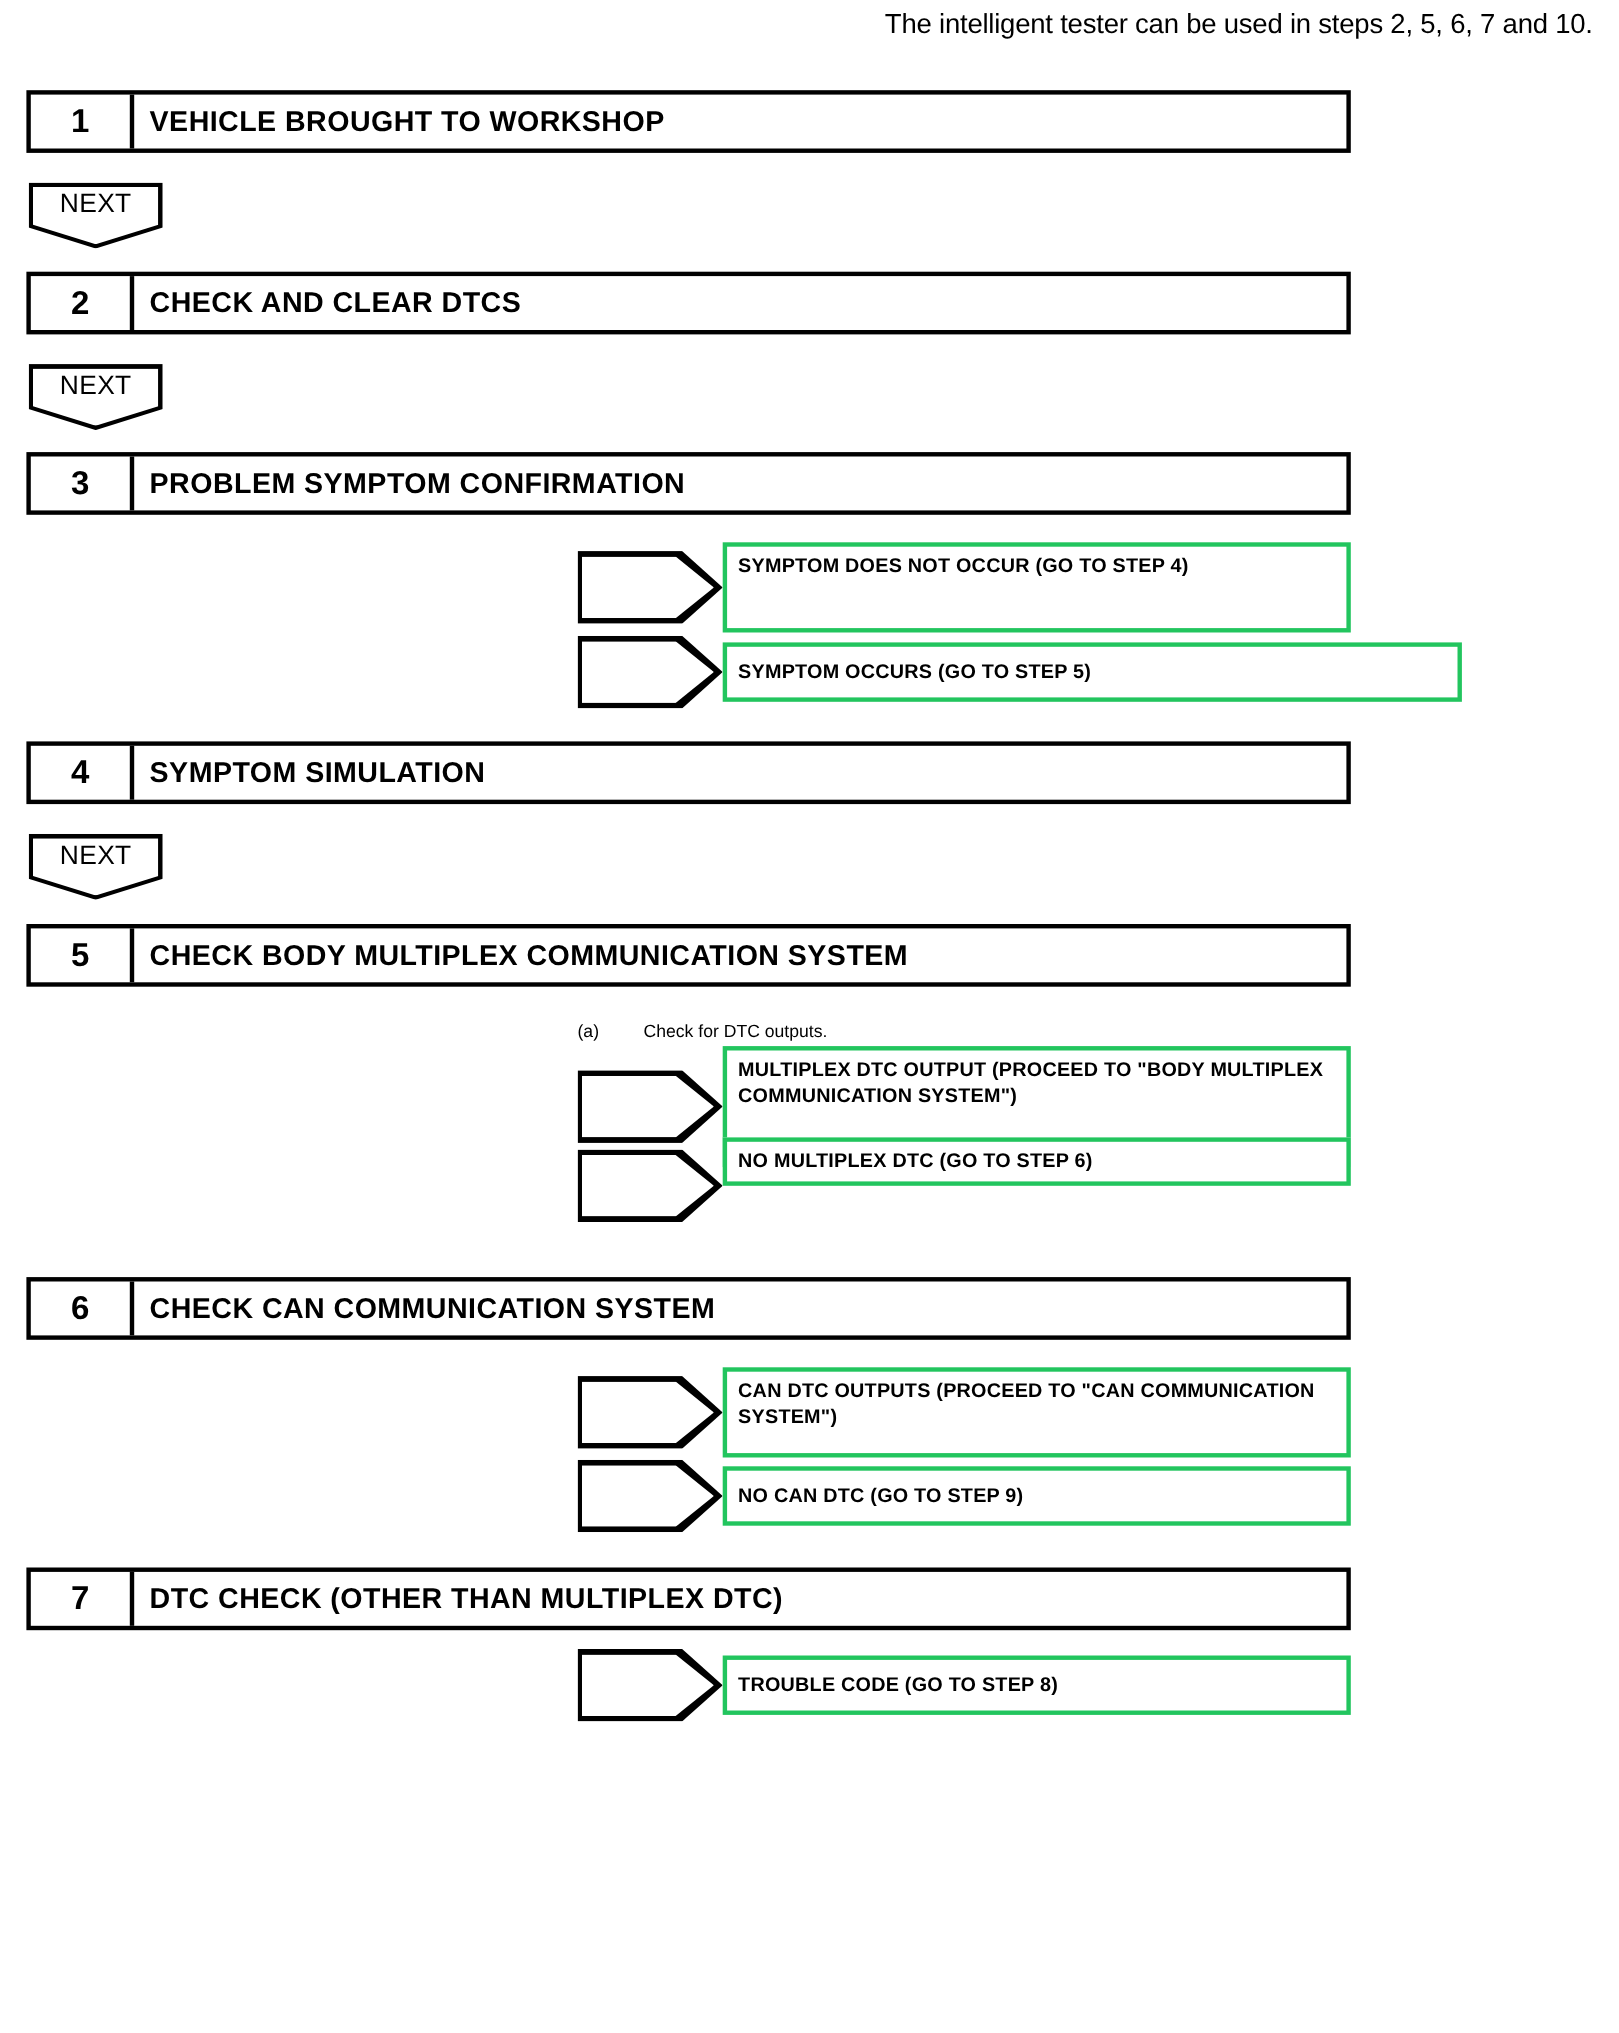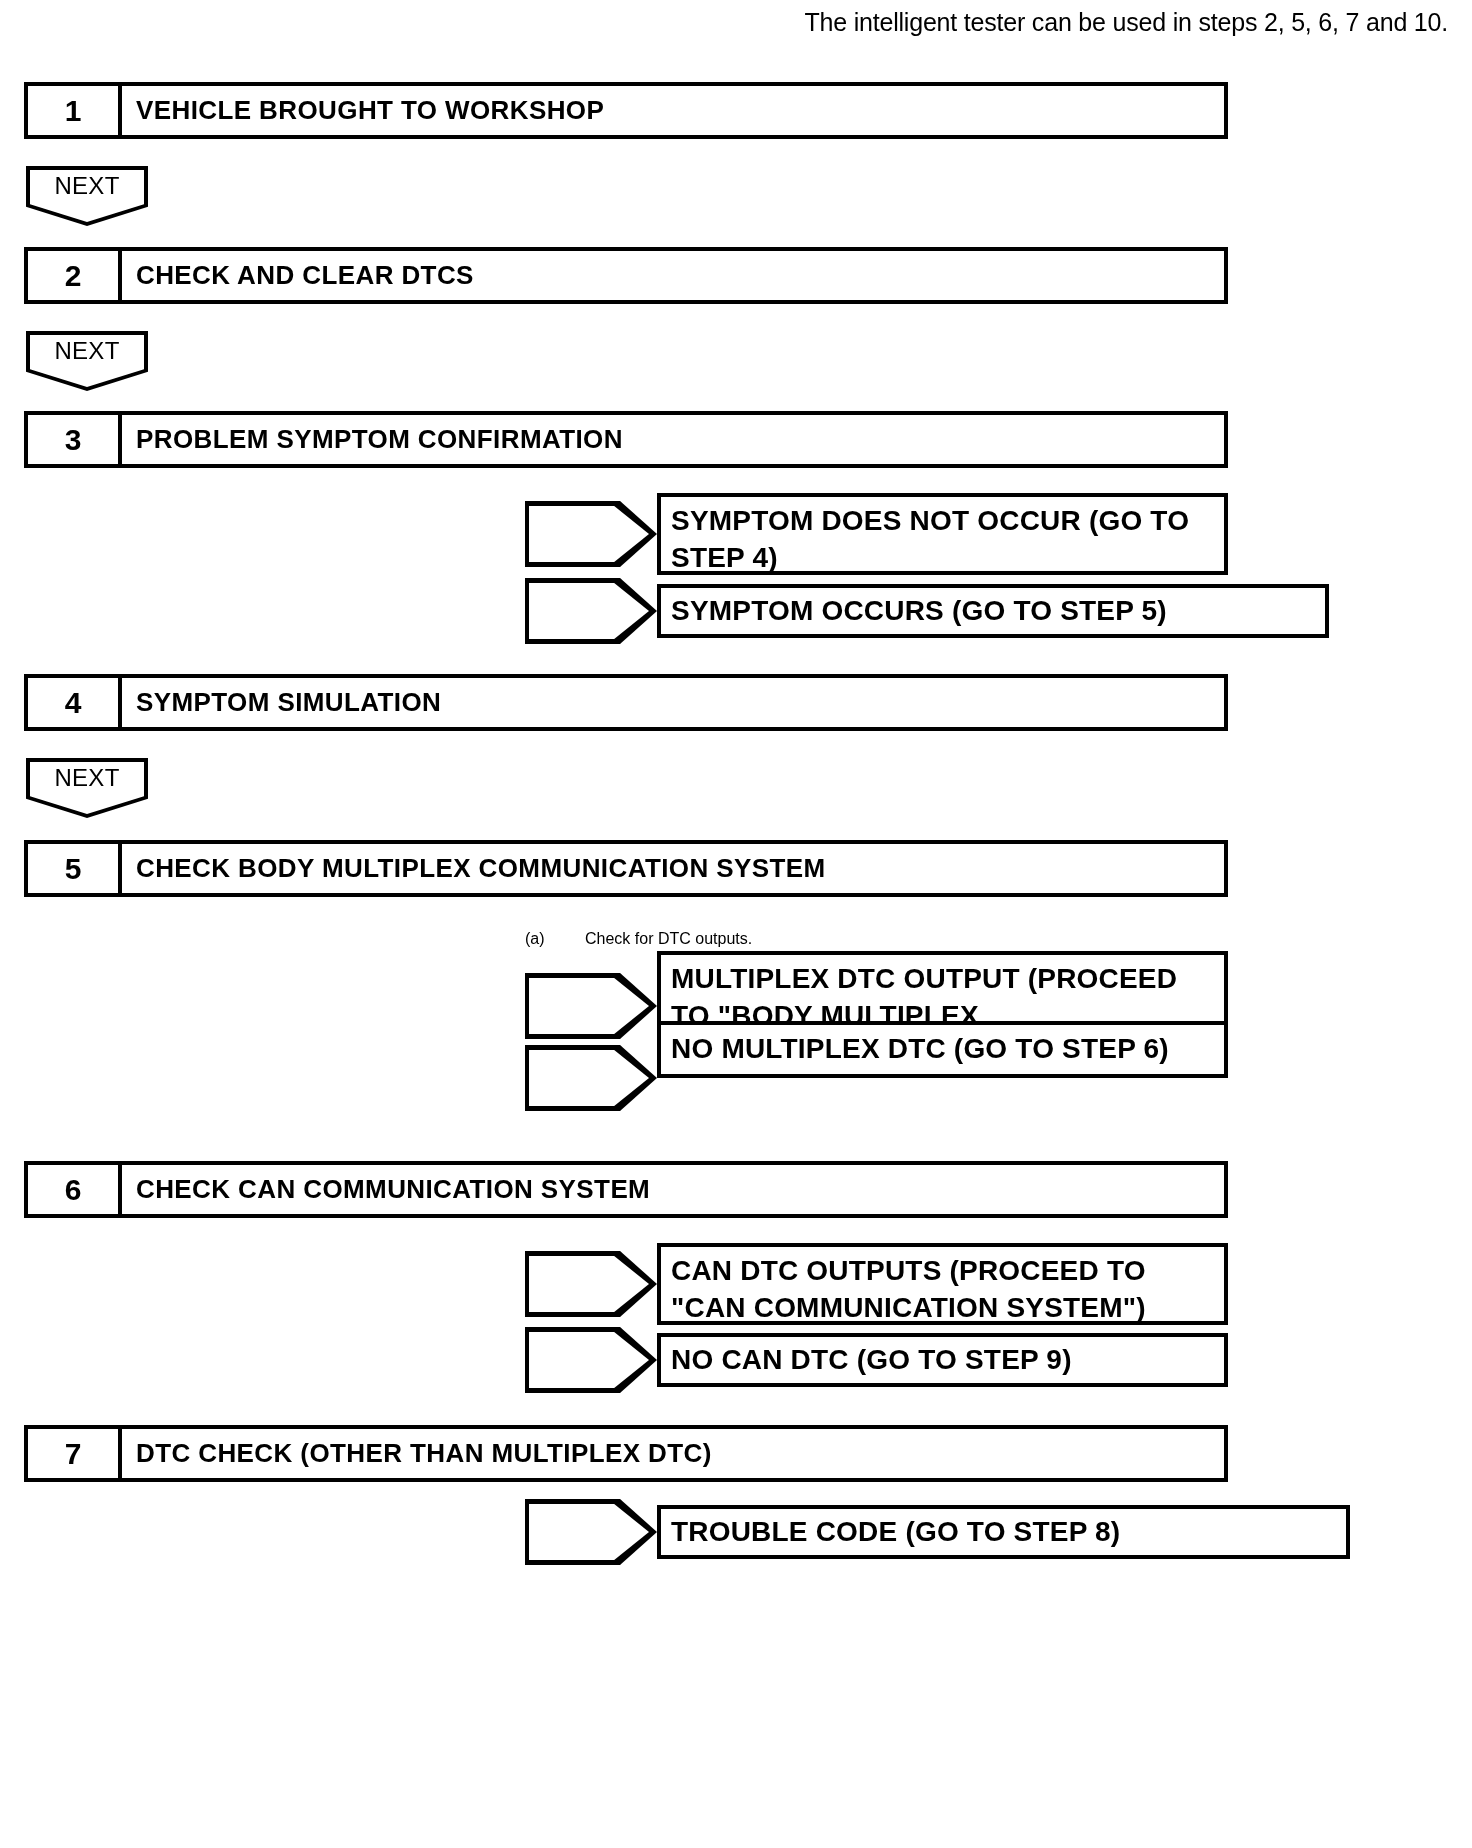--- a/index.html
+++ b/index.html
@@ -128,27 +128,27 @@
     top: 50%;
     transform: translateY(-50%);
     width: 120px;
     height: 56px;
     background: #fff;
     -webkit-clip-path: polygon(0 0, 71% 0, 100% 50%, 71% 100%, 0 100%);
     clip-path: polygon(0 0, 71% 0, 100% 50%, 71% 100%, 0 100%);
   }
   .branch-box {
     flex: 1 1 auto;
-    border: 4px solid #000000;
+    border: 4px solid #22c55e;
     box-sizing: border-box;
     background: #fff;
     display: flex;
     align-items: flex-start;
     padding: 6px 8px 6px 10px;
-    font-size: 28px;
+    font-size: 18px;
     font-weight: bold;
     line-height: 1.32;
     letter-spacing: 0.2px;
   }
   .branch-box.center-text { align-items: center; }
 
   
   .sub-note {
     position: absolute;
     font-size: 16px;
@@ -263,21 +263,21 @@
       <div class="arr-inner"></div>
     </div>
     <div class="branch-box center-text">NO CAN DTC (GO TO STEP 9)</div>
   </div>
 
   <div class="step-row" style="left:24px; top:1425px; width:1204px; height:57px;">
     <div class="step-num">7</div>
     <div class="step-title">DTC CHECK (OTHER THAN MULTIPLEX DTC)</div>
   </div>
 
-  <div class="branch" style="left:525px; top:1505px; width:825px; height:54px;">
+  <div class="branch" style="left:525px; top:1505px; width:703px; height:54px;">
     <div class="branch-arrow">
       <div class="arr-shape"></div>
       <div class="arr-inner"></div>
     </div>
     <div class="branch-box center-text">TROUBLE CODE (GO TO STEP 8)</div>
   </div>
 
 </div>
 
 </body></html>

